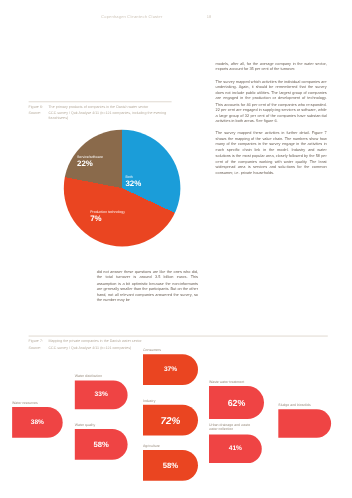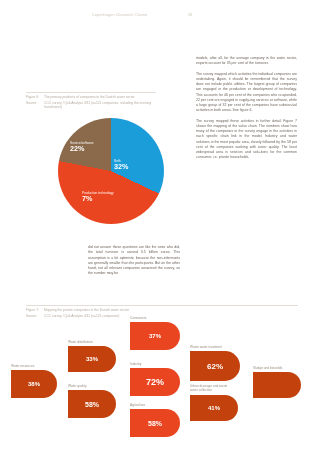--- a/index.html
+++ b/index.html
@@ -152,21 +152,21 @@
   .node .nlabel.two { white-space: normal; width: 40px; }
   .pill {
     position: absolute;
     display: flex;
     align-items: center;
     justify-content: center;
     color: #ffffff;
     font-weight: bold;
     border-radius: 0 999px 999px 0;
   }
-  .pill.brown { background: #c2410c; }
+  .pill.brown { background: #ef4444; }
   .pill.red   { background: #ea4521; }
 </style>
 </head>
 <body>
 
 <div class="page">
 
   <div class="runhead">Copenhagen Cleantech Cluster</div>
   <div class="pagenum">18</div>
 
@@ -236,21 +236,21 @@
       <div class="pill brown" style="left:190px; top:51px; width:50px; height:30px; font-size:8px;">62%</div>
     </div>
 
     <div class="node">
       <div class="nlabel" style="left:11px; top:64px;">Water resources</div>
       <div class="pill brown" style="left:11px; top:70px; width:46px; height:28px; font-size:6px;">38%</div>
     </div>
 
     <div class="node">
       <div class="nlabel" style="left:130px; top:62px;">Industry</div>
-      <div class="pill red" style="left:130px; top:68px; width:50px; height:28px; font-size:9px;">72%</div>
+      <div class="pill red" style="left:130px; top:68px; width:50px; height:28px; font-size:9px;font-style:italic;">72%</div>
     </div>
 
     <div class="node">
       <div class="nlabel" style="left:253px; top:66px;">Sludge and biosolids</div>
       <div class="pill brown" style="left:253px; top:72px; width:48px; height:26px; font-size:6px;"></div>
     </div>
 
     <div class="node">
       <div class="nlabel two" style="left:190px; top:84px; width:44px;">Urban drainage and waste water collection</div>
       <div class="pill brown" style="left:190px; top:95px; width:48px; height:26px; font-size:6px;">41%</div>

